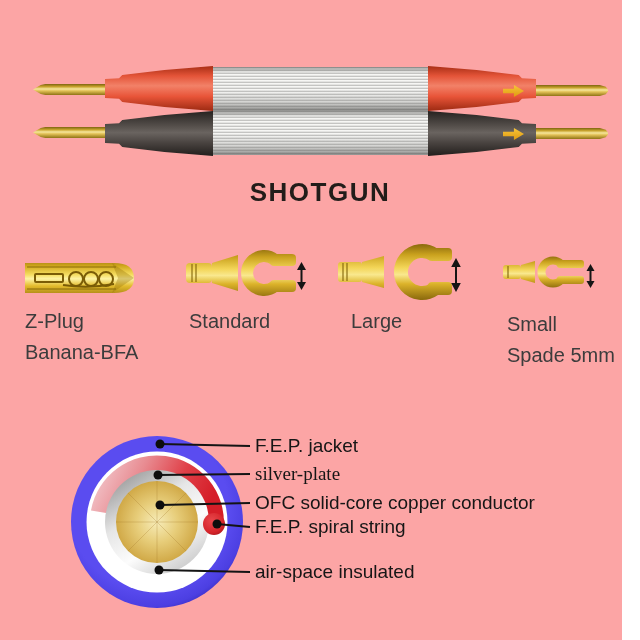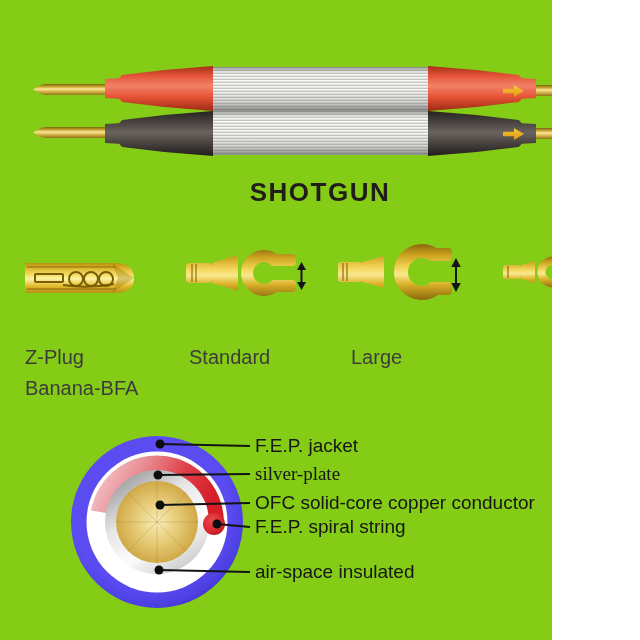--- a/index.html
+++ b/index.html
@@ -1,17 +1,17 @@
 <!DOCTYPE html>
 <html><head>
 <meta charset="utf-8">
 <style>
   html,body{margin:0;padding:0;background:#ffffff;}
   #stage{
-    position:relative;width:552px;height:640px;background:#84cc16;overflow:hidden;
+    position:relative;width:622px;height:640px;background:#fca5a5;overflow:hidden;
     font-family:"Liberation Sans", sans-serif;color:#3c3c3c;
   }
   .abs{position:absolute;}
 
   
   .pin{
     background:linear-gradient(to bottom,#7d6410 0%,#caa52e 25%,#f6e79e 45%,#e3c257 62%,#8f7315 100%);
   }
   .pin-left{clip-path:polygon(0 50%,10% 10%,16% 0,100% 0,100% 100%,16% 100%,10% 90%);}
   .pin-right{clip-path:polygon(0 0,89% 0,97% 15%,100% 42%,100% 58%,97% 85%,89% 100%,0 100%);}
@@ -30,21 +30,21 @@
   .dir-arrow{
     background:linear-gradient(to bottom,#f6c53a,#e09a10);
     clip-path:polygon(0 32%,52% 32%,52% 0,100% 50%,52% 100%,52% 68%,0 68%);
   }
 
   
   .shotgun{
     left:0;top:177px;width:640px;text-align:center;
     font-size:26px;font-weight:700;letter-spacing:1.5px;color:#221d1a;
   }
-  .conn-label{font-size:20px;line-height:31px;color:#3c3c3c;margin-top:36px;}
+  .conn-label{font-size:20px;line-height:31px;color:#3c3c3c;}
   .conn-label span{display:block;}
 
   .callout-label{font-size:19px;line-height:22px;color:#161616;white-space:nowrap;}
 </style>
 </head>
 <body>
 
 <div id="stage">
 
   <div class="abs" style="left:0;top:0;width:640px;height:170px;">
@@ -169,20 +169,24 @@
 
   <div class="abs conn-label" style="left:25px;top:306px;">
     <span>Z-Plug</span>
     <span>Banana-BFA</span>
   </div>
   <div class="abs conn-label" style="left:189px;top:306px;">
     <span>Standard</span>
   </div>
   <div class="abs conn-label" style="left:351px;top:306px;">
     <span>Large</span>
+  </div>
+  <div class="abs conn-label" style="left:507px;top:309px;">
+    <span>Small</span>
+    <span>Spade 5mm</span>
   </div>
 
   <svg class="abs" style="left:60px;top:425px;" width="200" height="200" viewBox="0 0 200 200">
     <defs>
       <radialGradient id="blueG" cx="0.45" cy="0.42" r="0.62">
         <stop offset="0.75" stop-color="#5a4cf0"></stop>
           <stop offset="0.92" stop-color="#4c3fe2"></stop>
           <stop offset="1" stop-color="#3a2dc2"></stop>
       </radialGradient>
       <linearGradient id="redBandG" x1="0.05" y1="0.2" x2="0.95" y2="0.45">

